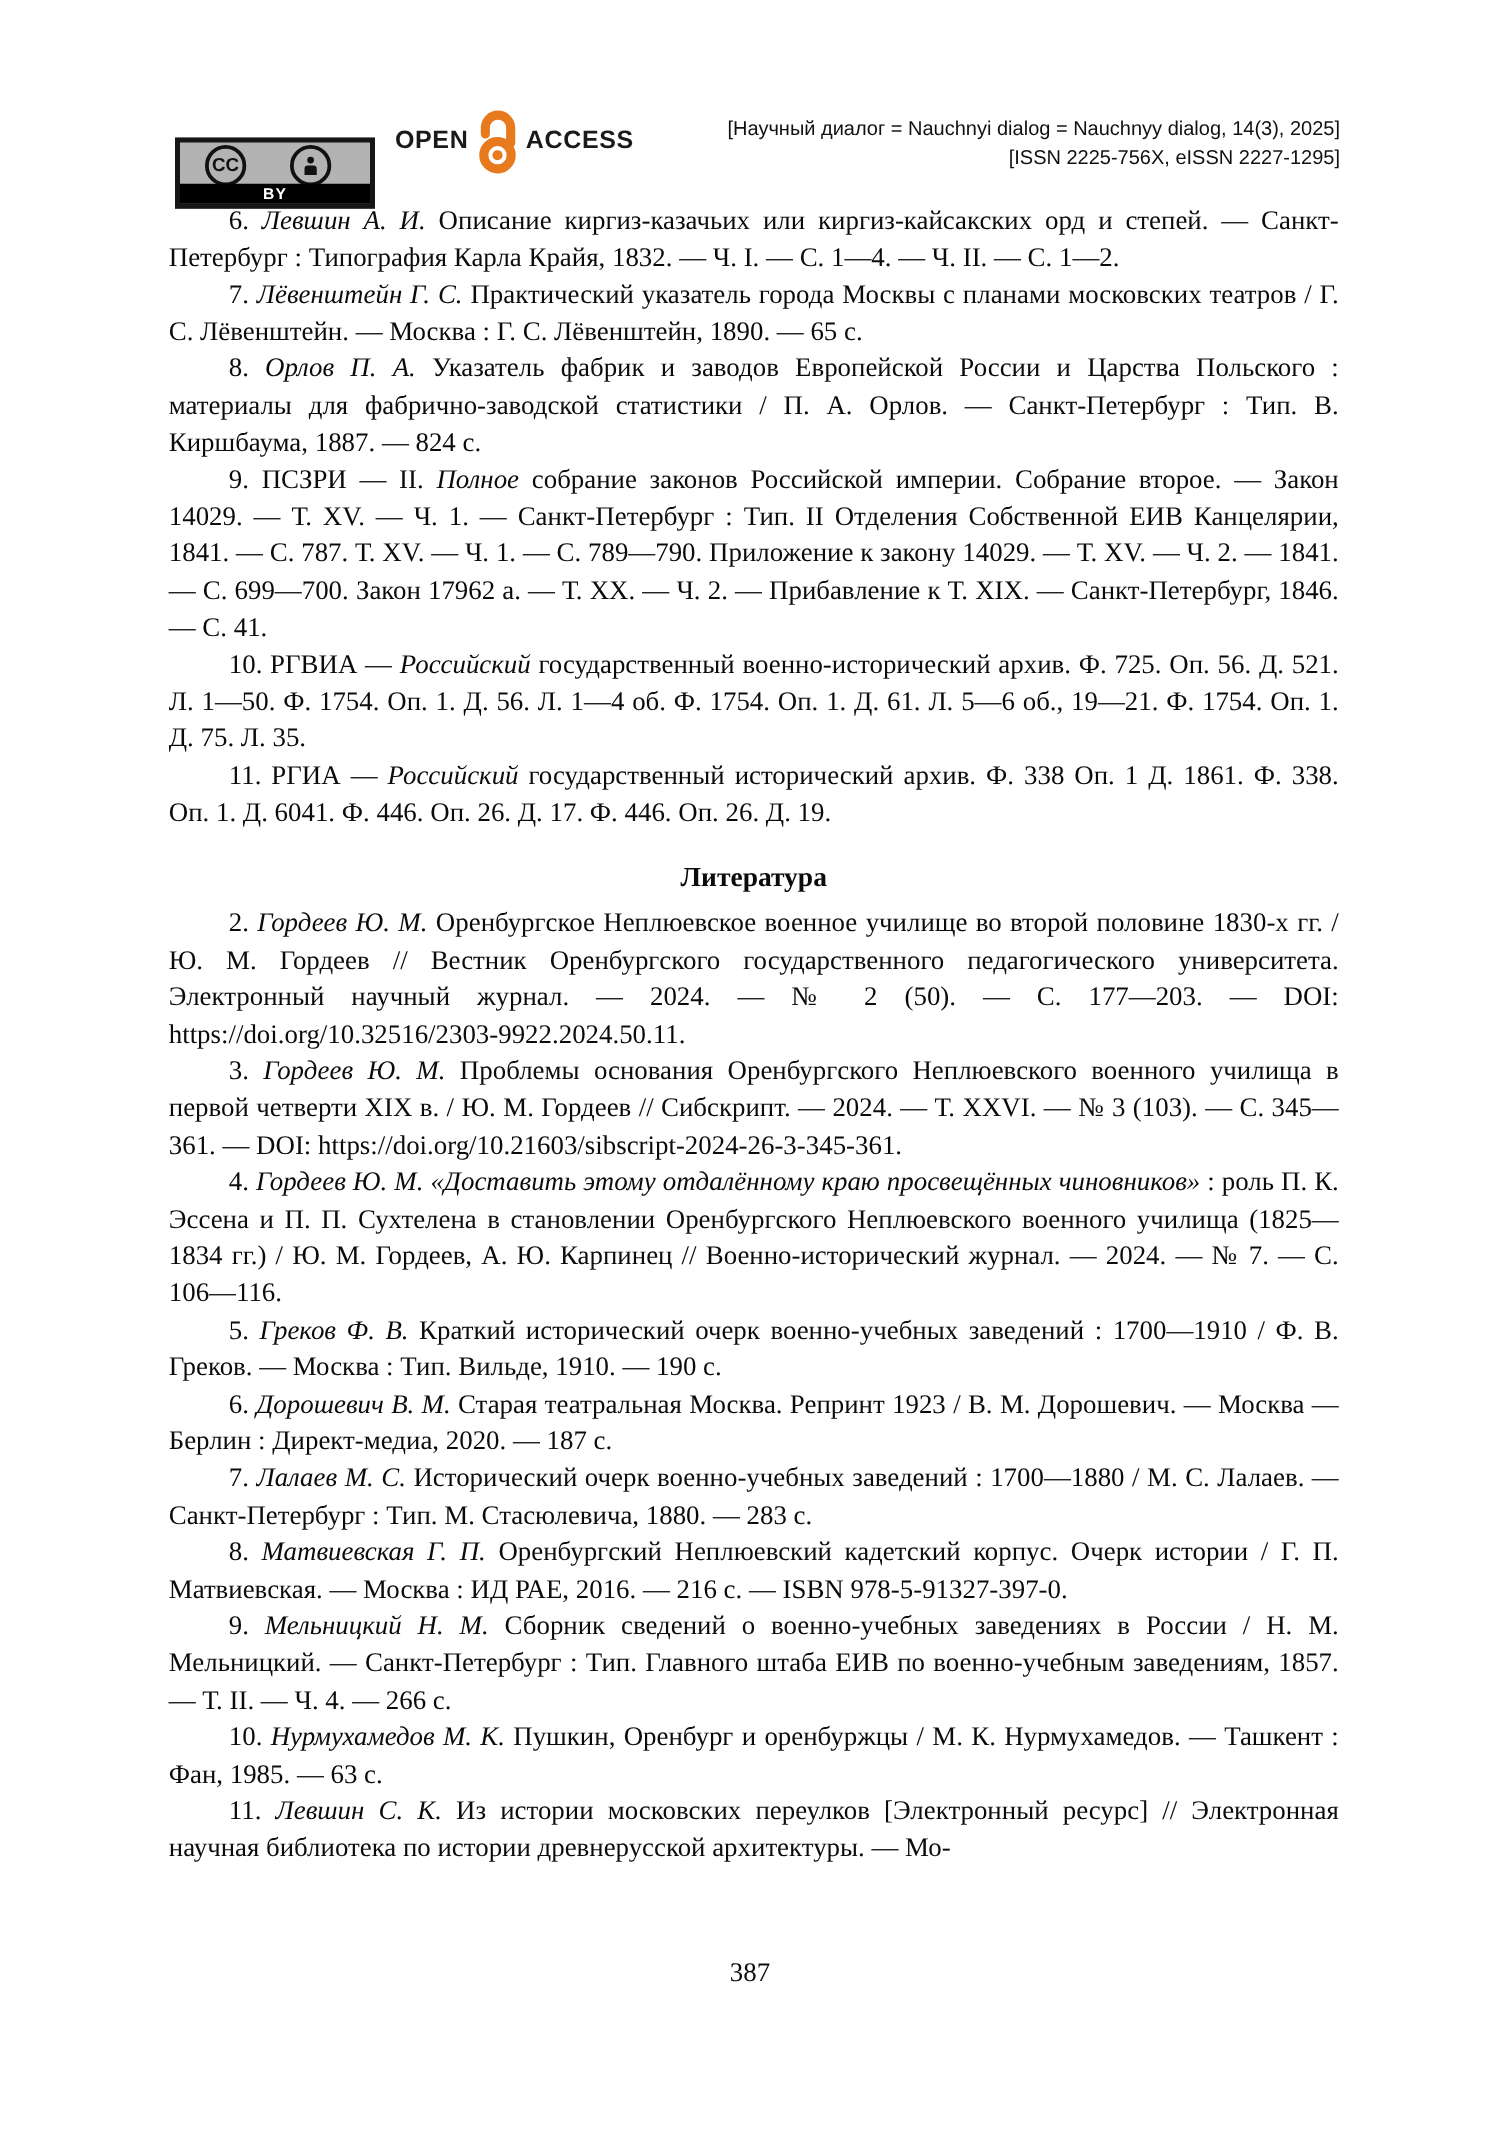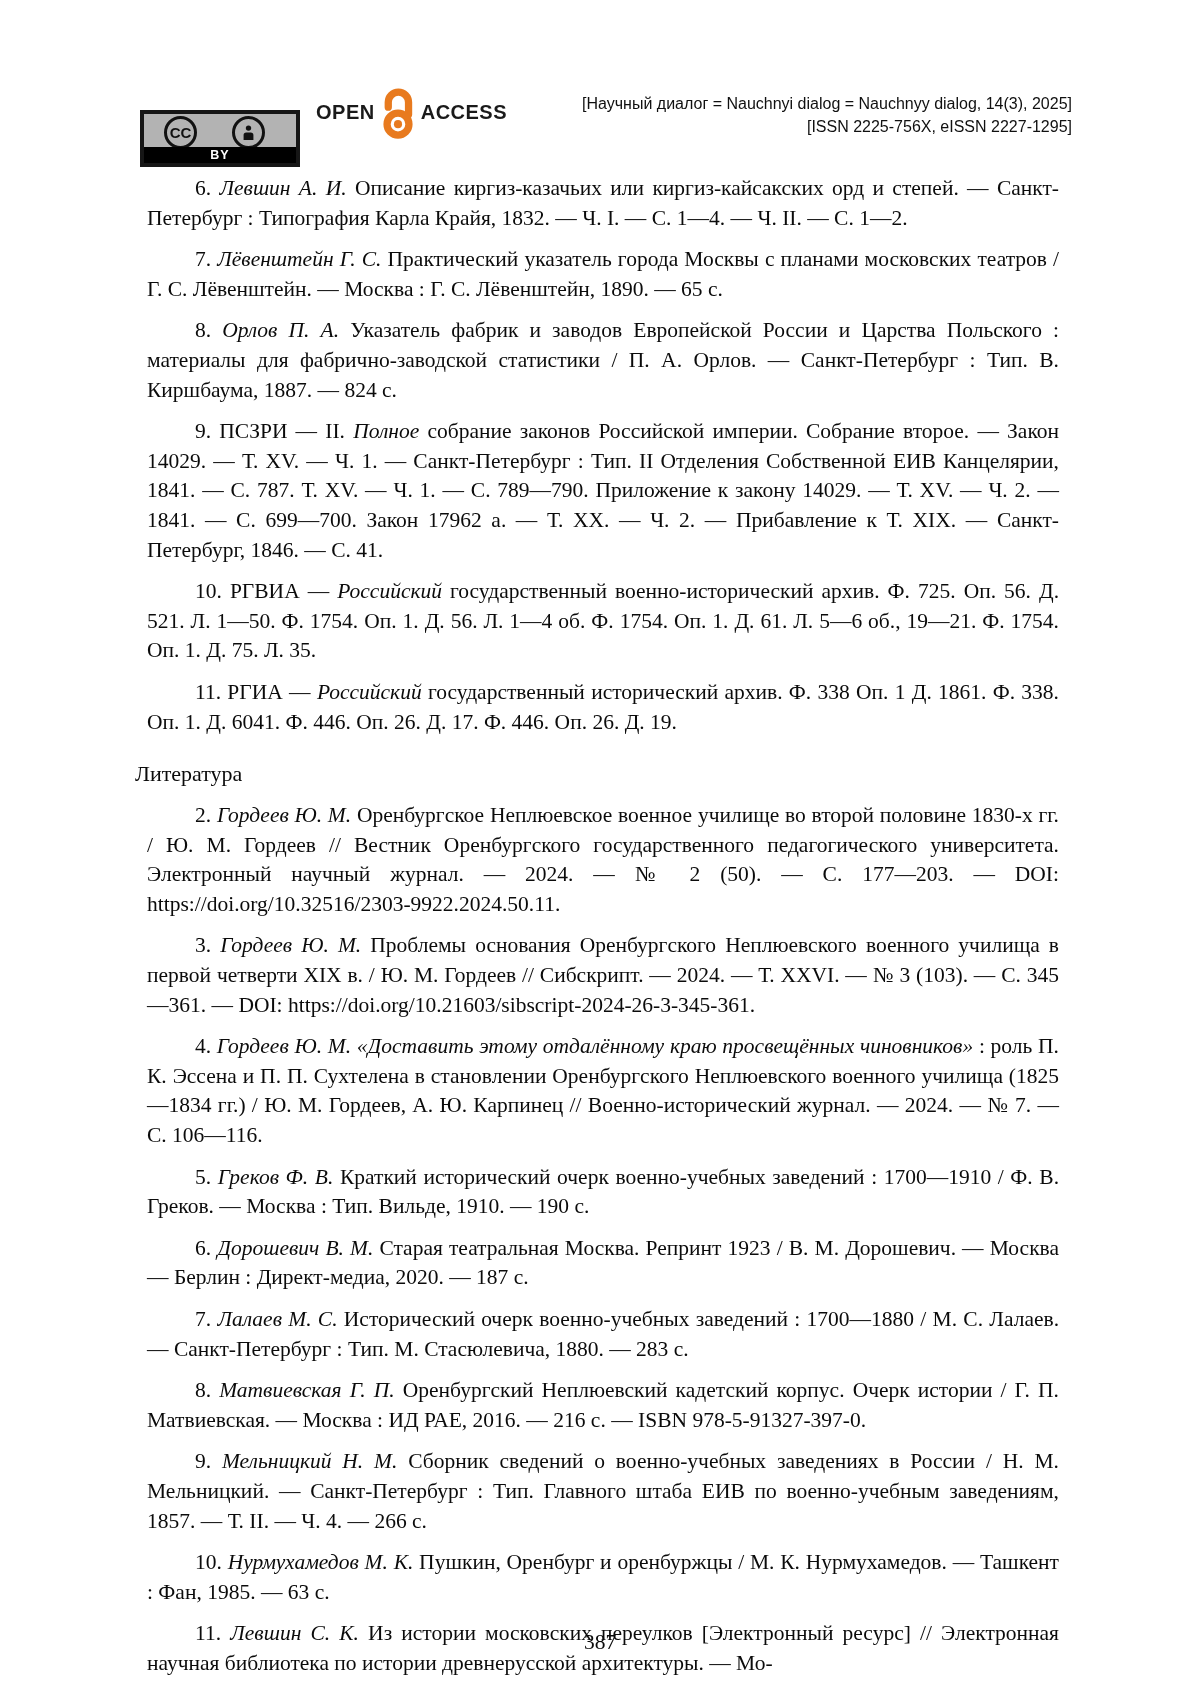--- a/index.html
+++ b/index.html
@@ -59,37 +59,38 @@
     font-family: "Liberation Sans", sans-serif;
     font-size: 16px; line-height: 23px; color: #101010;
     white-space: nowrap;
   }
 
   
   .content {
     position: absolute; left: 135px; top: 162px; width: 936px;
   }
   p.ref {
-    margin: 12px;
+    margin: 0;
     font-size: 21.5px;
     line-height: 29.6px;
     text-align: justify;
     text-indent: 48px;
   }
   p.ref em { font-style: italic; }
   .lit-heading {
     margin: 22px 0 7px 0;
-    font-weight: normal;
+    text-align: center;
+    font-weight: bold;
     font-size: 22px;
     line-height: 30px;
   }
 
   
   .page-number {
-    position: absolute; left: 0; top: 1630px; width: 100%;
+    position: absolute; left: 0; top: 1566px; width: 100%;
     text-align: center; font-size: 21.5px;
   }
 </style>
 </head>
 <body>
 
 <div class="page">
 
   <div class="hdr">
 

